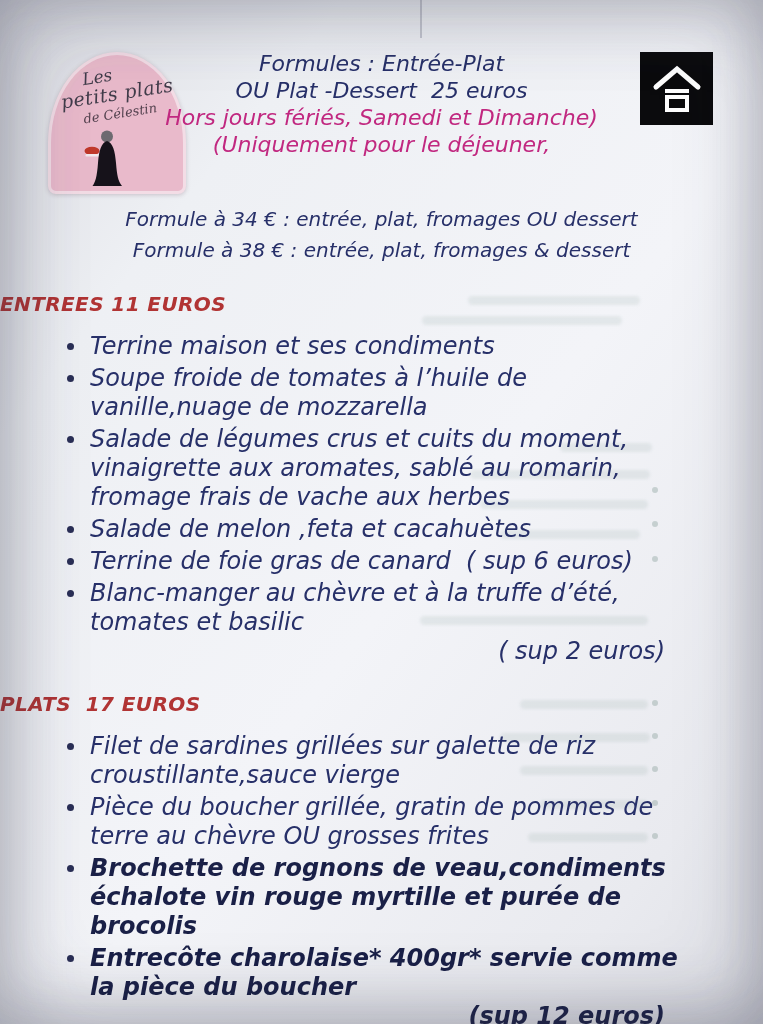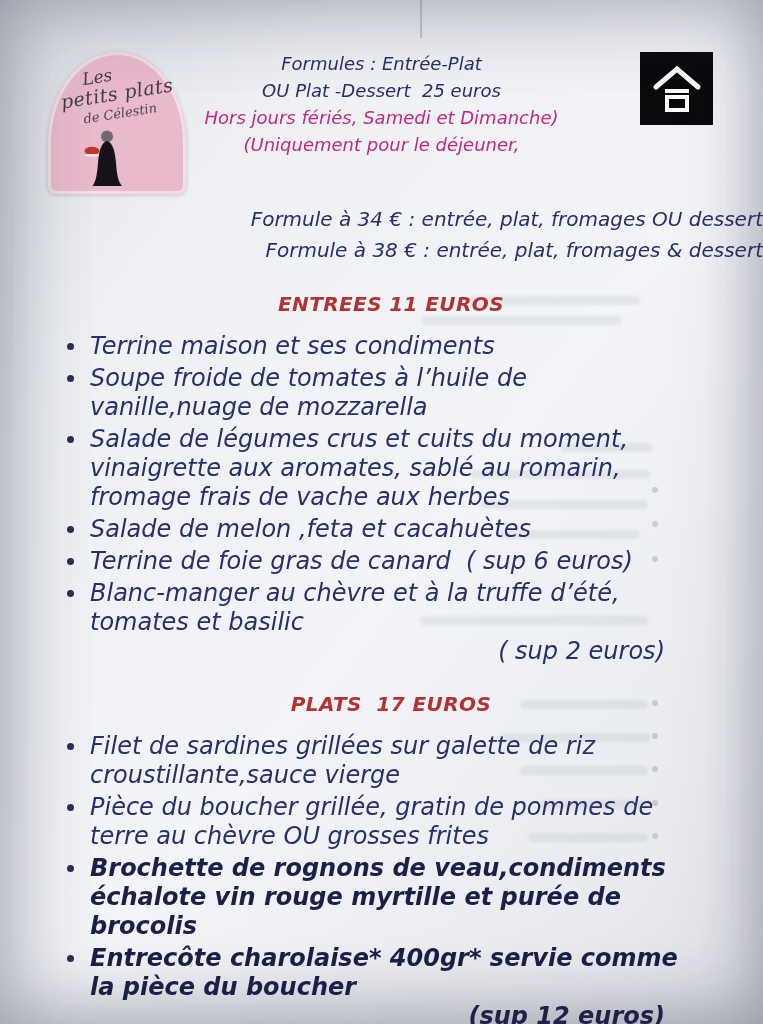--- a/index.html
+++ b/index.html
@@ -33,30 +33,30 @@
     font-family:"DejaVu Serif","Liberation Serif",serif;
     color:#413c4a;line-height:1.05;
   }
   .logo-script .l1{font-size:17px;display:block;margin-right:34px;}
   .logo-script .l2{font-size:19px;display:block;letter-spacing:.5px;}
   .logo-script .l3{font-size:13px;display:block;margin-top:3px;color:#54424f;}
   .logo-figure{position:absolute;left:34px;bottom:6px;}
   
   .corner-mark{position:absolute;right:50px;top:52px;width:73px;height:73px;z-index:2;}
   
-  .header-block{padding-top:50px;text-align:center;line-height:27px;font-size:18px;}
+  .header-block{padding-top:50px;text-align:center;line-height:27px;font-size:22px;}
   .header-block .navy{color:#273069;}
   .header-block .magenta{color:#c12880;}
   
-  .formules-block{margin-top:46px;text-align:right;font-size:20px;line-height:31px;color:#273069;}
+  .formules-block{margin-top:46px;text-align:center;font-size:20px;line-height:31px;color:#273069;}
   
   .section-title{
-    margin:26px 0 0 0;text-align:center;
+    margin:26px 0 0 0;text-align:left;
     font-size:20px;font-weight:bold;color:#b13434;
-    letter-spacing:.4px;white-space:pre-wrap;padding-left:19px;
+    letter-spacing:.4px;white-space:pre-wrap;
   }
   .menu-list{
     list-style:none;margin:16px 0 0 0;padding:0 70px 0 58px;
     font-size:24px;line-height:29px;
   }
   .menu-list li{position:relative;padding-left:32px;margin-bottom:3px;}
   .menu-list li::before{
     content:"";position:absolute;left:9px;top:11px;
     width:7px;height:7px;border-radius:50%;background:#2a2f55;
   }

